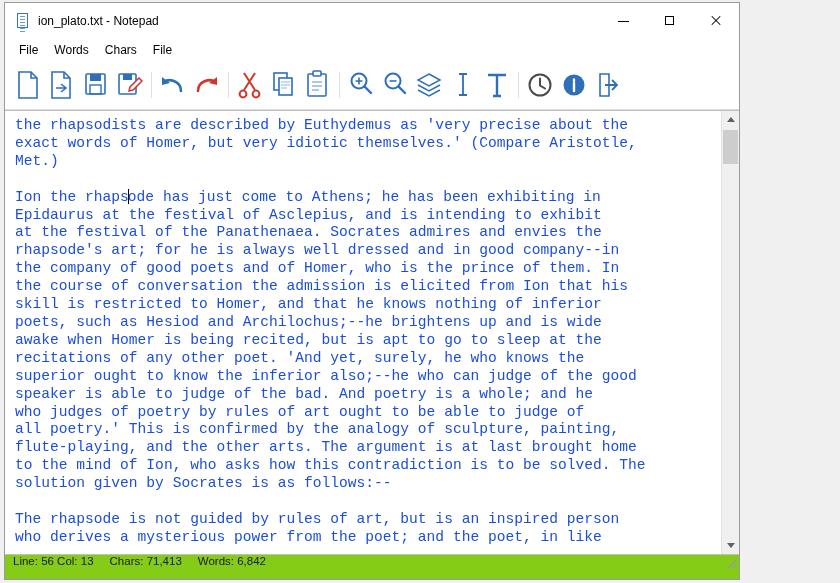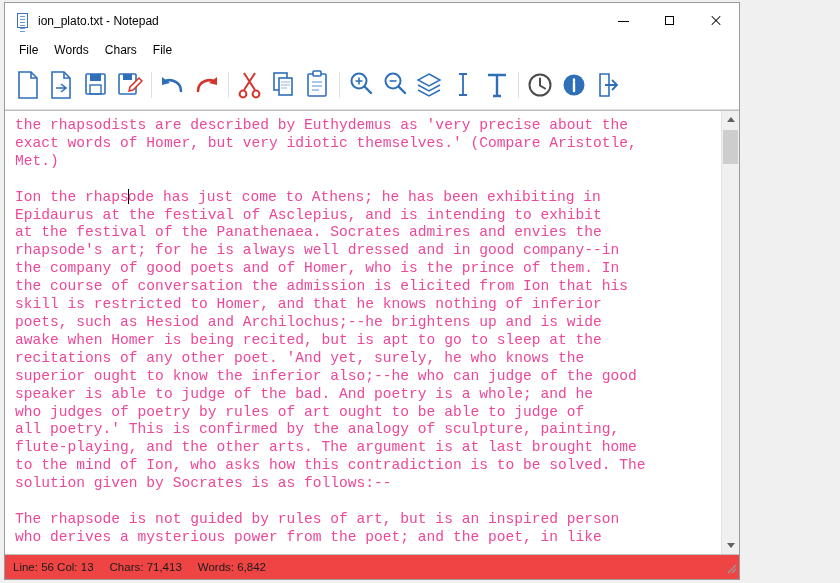--- a/index.html
+++ b/index.html
@@ -154,21 +154,21 @@
     background: #ffffff;
     position: relative;
     overflow: hidden;
   }
   .textarea {
     flex: 1 1 auto;
     padding: 6px 8px 0 10px;
     font-family: "Liberation Mono", monospace;
     font-size: 14.6px;
     line-height: 17.9px;
-    color: #ec4899;
+    color: #1d4ed8;
     white-space: pre-wrap;
     overflow: hidden;
     position: relative;
   }
   .caret {
     display: inline-block;
     width: 0;
     border-left: 1px solid #000;
     height: 15px;
     vertical-align: -3px;
@@ -208,22 +208,22 @@
     left: 1px;
     right: 1px;
     top: 2px;
     height: 34px;
     background: #cdcdcd;
   }
   
   .statusbar {
     height: 24px;
     display: flex;
-    align-items: center;
-    background: #ef4444;
+    align-items: flex-start;
+    background: #84cc16;
     font-size: 11.5px;
     color: #1a1a1a;
     flex: 0 0 auto;
     padding-left: 8px;
   }
   .status-seg { margin-right: 16px; white-space: nowrap; }
   .grip {
     margin-left: auto;
     margin-right: 2px;
     width: 14px;

